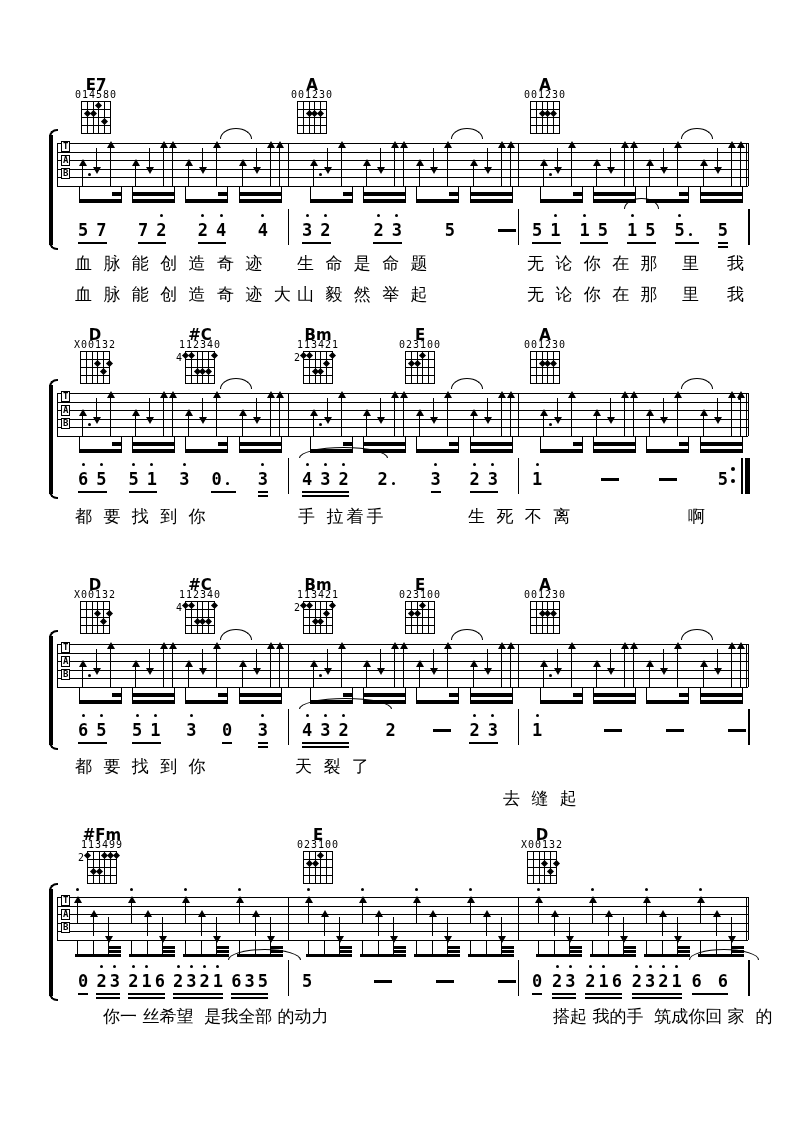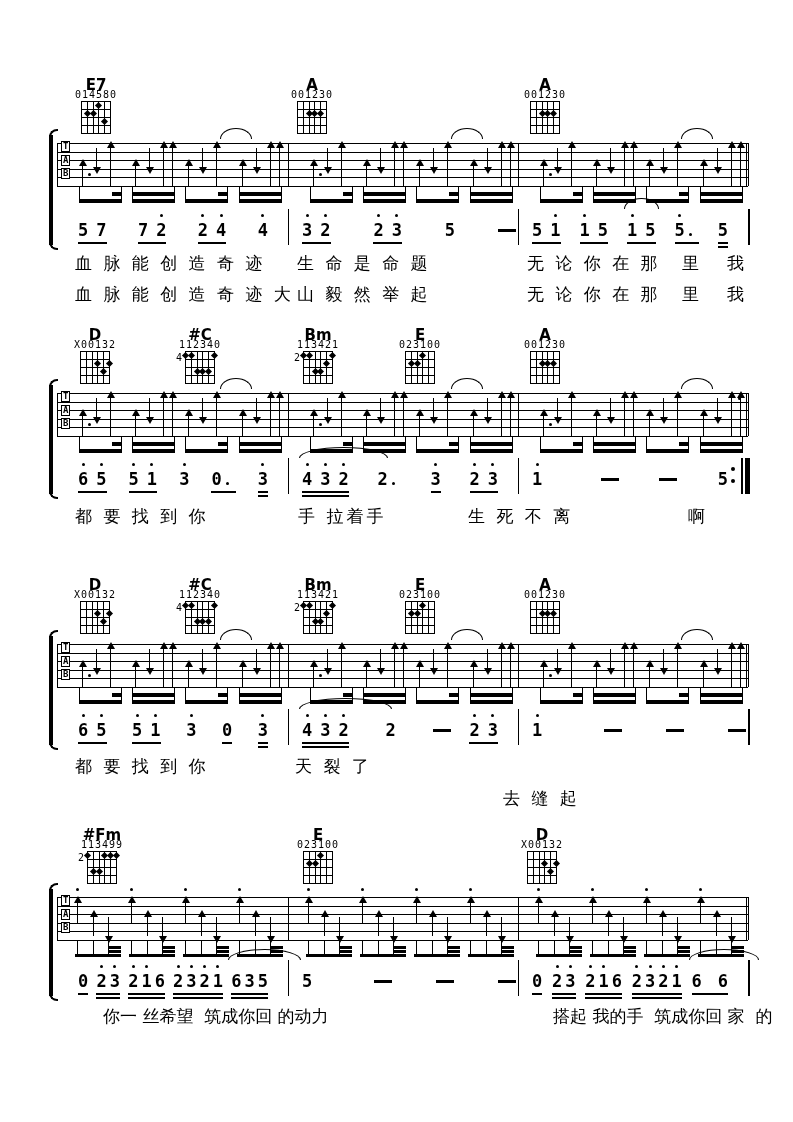--- a/index.html
+++ b/index.html
@@ -1676,16 +1676,16 @@
           <div class="num" style="position: relative; margin-right: 16px;">6</div>
           <div class="num" style="position: relative;">6</div>
           <div class="ul" style="bottom: -3px;"></div>
           <div class="tiearc" style="left: -3px; top: -13px; right: -31px;"></div>
         </div>
       </div>
       <div class="bar" style="left: 518px; top: 960px; width: 1.4px; height: 36px;"></div>
       <div class="bar" style="left: 748px; top: 960px; width: 1.5px; height: 36px;"></div>
     </div>
     <div style="left: 0px; top: 0px;">
-      <div class="lyr" style="left: 103px; top: 1005px; letter-spacing: 0px;">你一 丝希望  筑成你回 的动力</div>
+      <div class="lyr" style="left: 103px; top: 1005px; letter-spacing: 0px;">你一 丝希望  是我全部 的动力</div>
       <div class="lyr" style="left: 553px; top: 1005px; letter-spacing: 0px;">搭起 我的手  筑成你回 家  的</div>
     </div>
   </div>
 
 </body></html>

